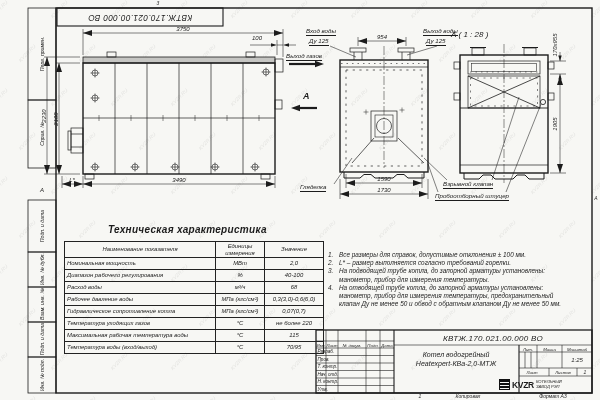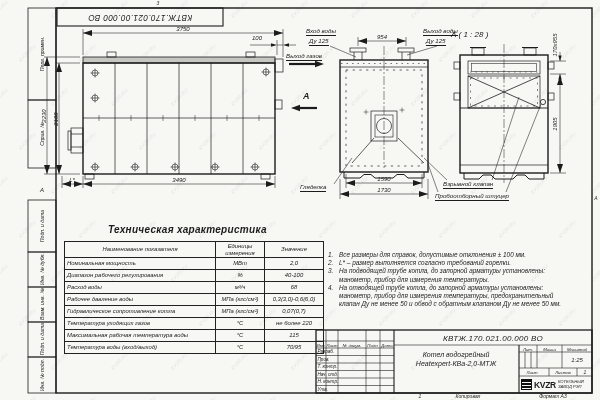--- a/index.html
+++ b/index.html
@@ -23,21 +23,21 @@
   .c-name{text-align:left;width:146px;}
   .c-unit{text-align:center;width:44px;white-space:nowrap;}
   .c-val{text-align:center;width:54px;white-space:nowrap;}
   .notes{position:absolute;z-index:2;font-size:6.4px;font-style:italic;line-height:1.28;}
   .note{display:flex;}
   .note .n{width:11px;flex:none;}
   .note .t{flex:1;}
   .tbl{font-size:4.6px;}
   .tbh{font-size:4.3px;transform:translate(-50%,-50%);}
   .tiny{font-size:5px;transform:translate(-50%,-50%);}
-  .logo{position:absolute;z-index:2;left:521px;top:377px;width:70px;height:15px;display:flex;align-items:center;gap:2px;}
+  .logo{position:absolute;z-index:2;left:499px;top:377px;width:70px;height:15px;display:flex;align-items:center;gap:2px;}
   .logo-ic{width:9px;height:9px;background:repeating-linear-gradient(180deg,#111 0 1.6px,#f7f7f4 1.6px 3px);border:1px solid #111;}
   .logo-tx{font-weight:bold;font-size:8.5px;letter-spacing:-.3px;}
   .logo-co{display:flex;flex-direction:column;font-size:4.1px;font-style:italic;line-height:1.15;}
 </style>
 </head>
 <body>
 
 <div id="sheet">
 
   <div id="wm">

